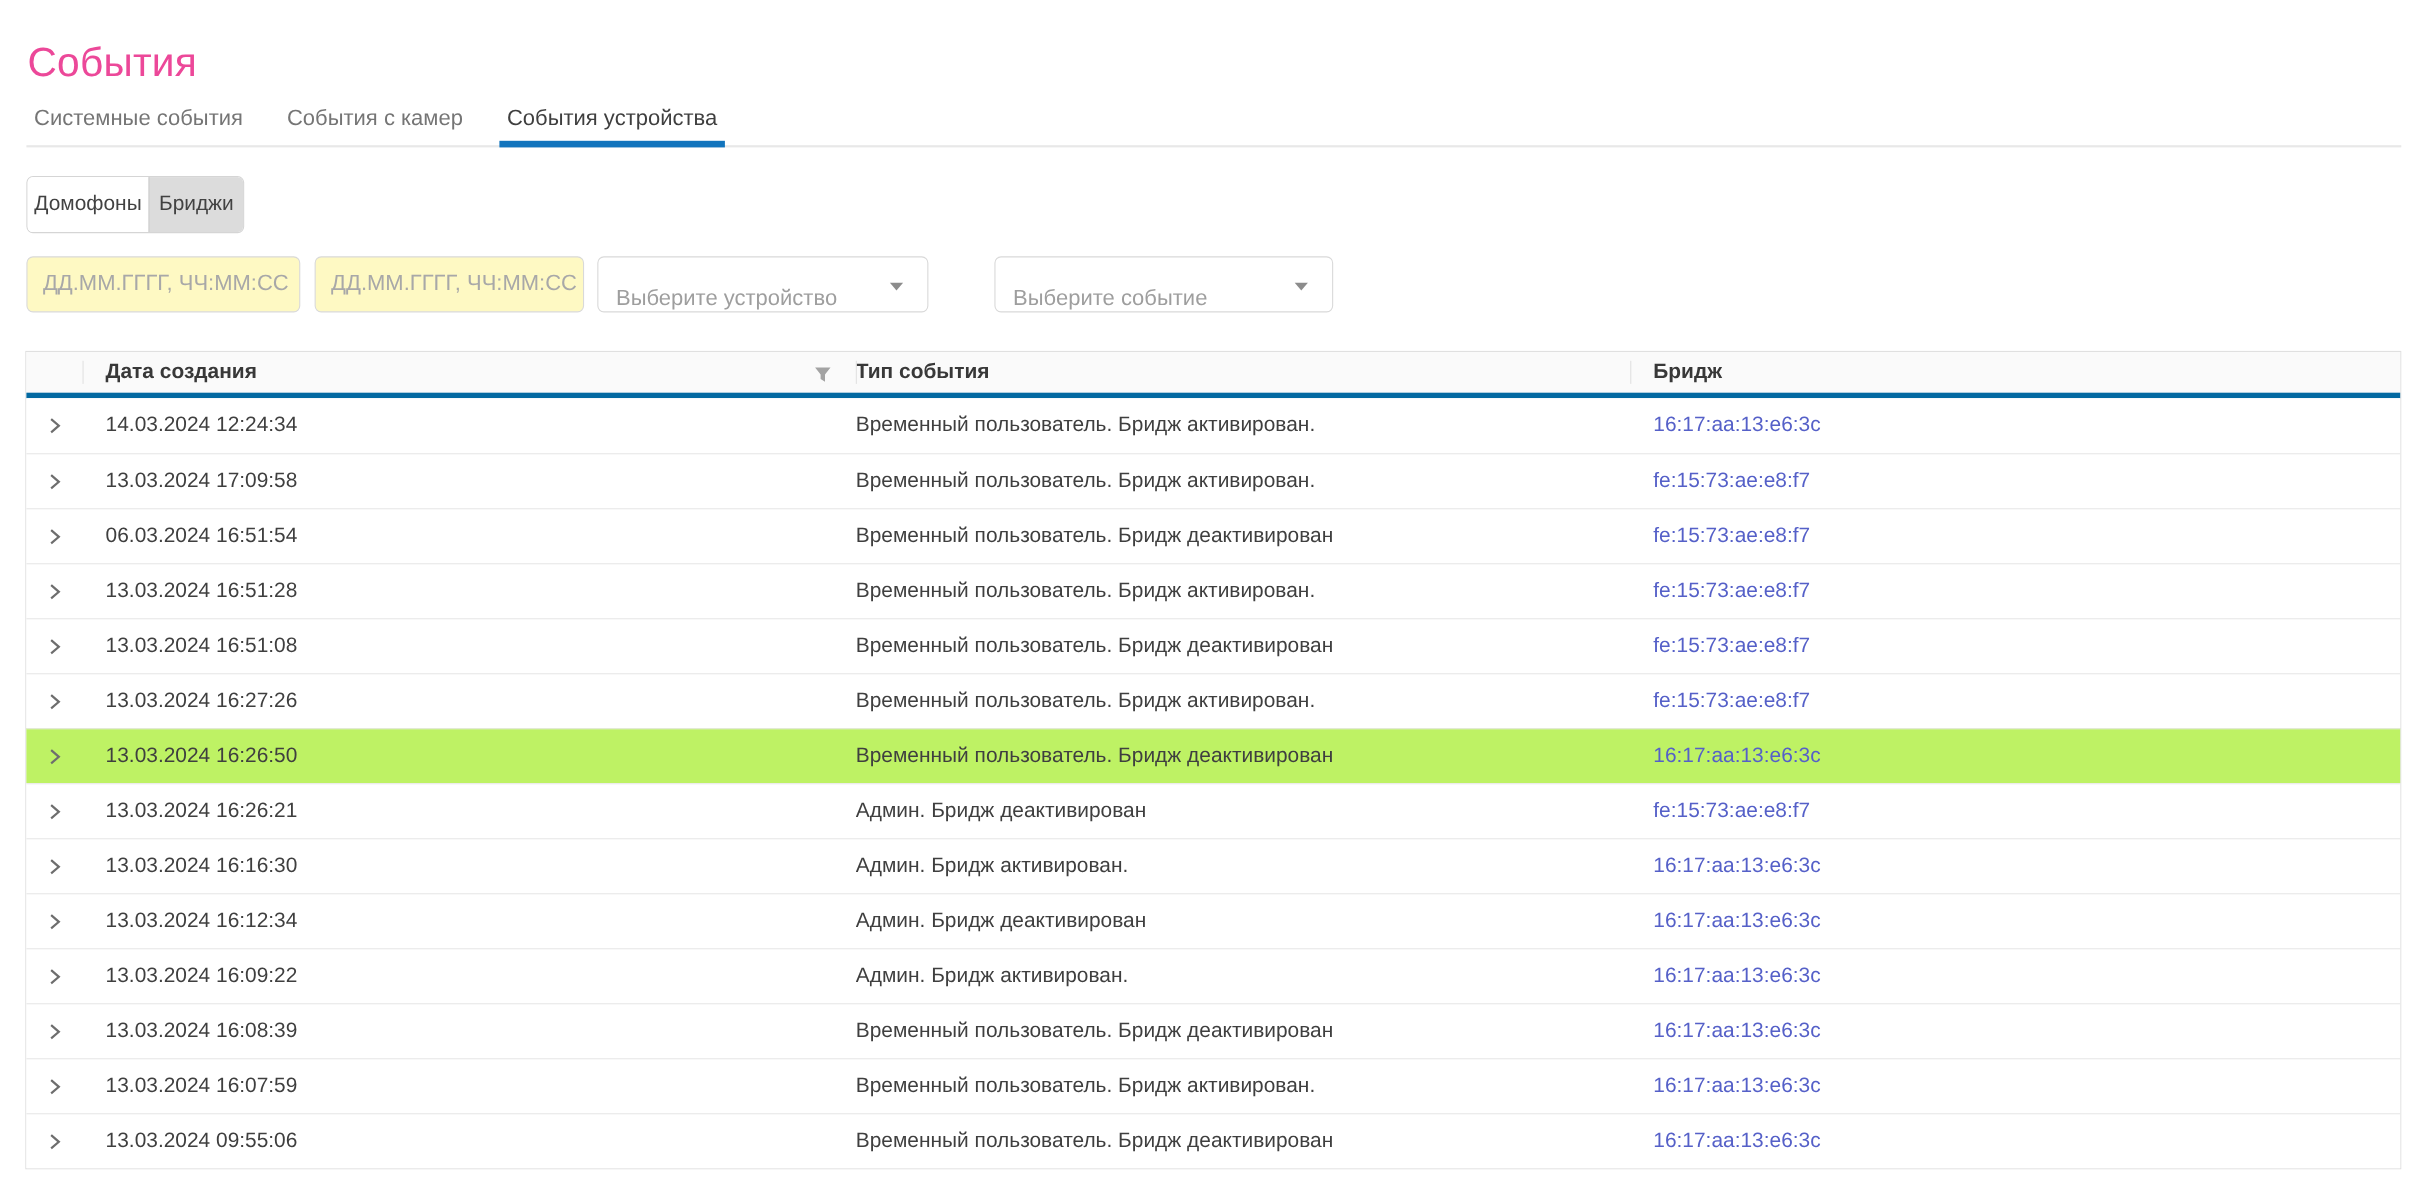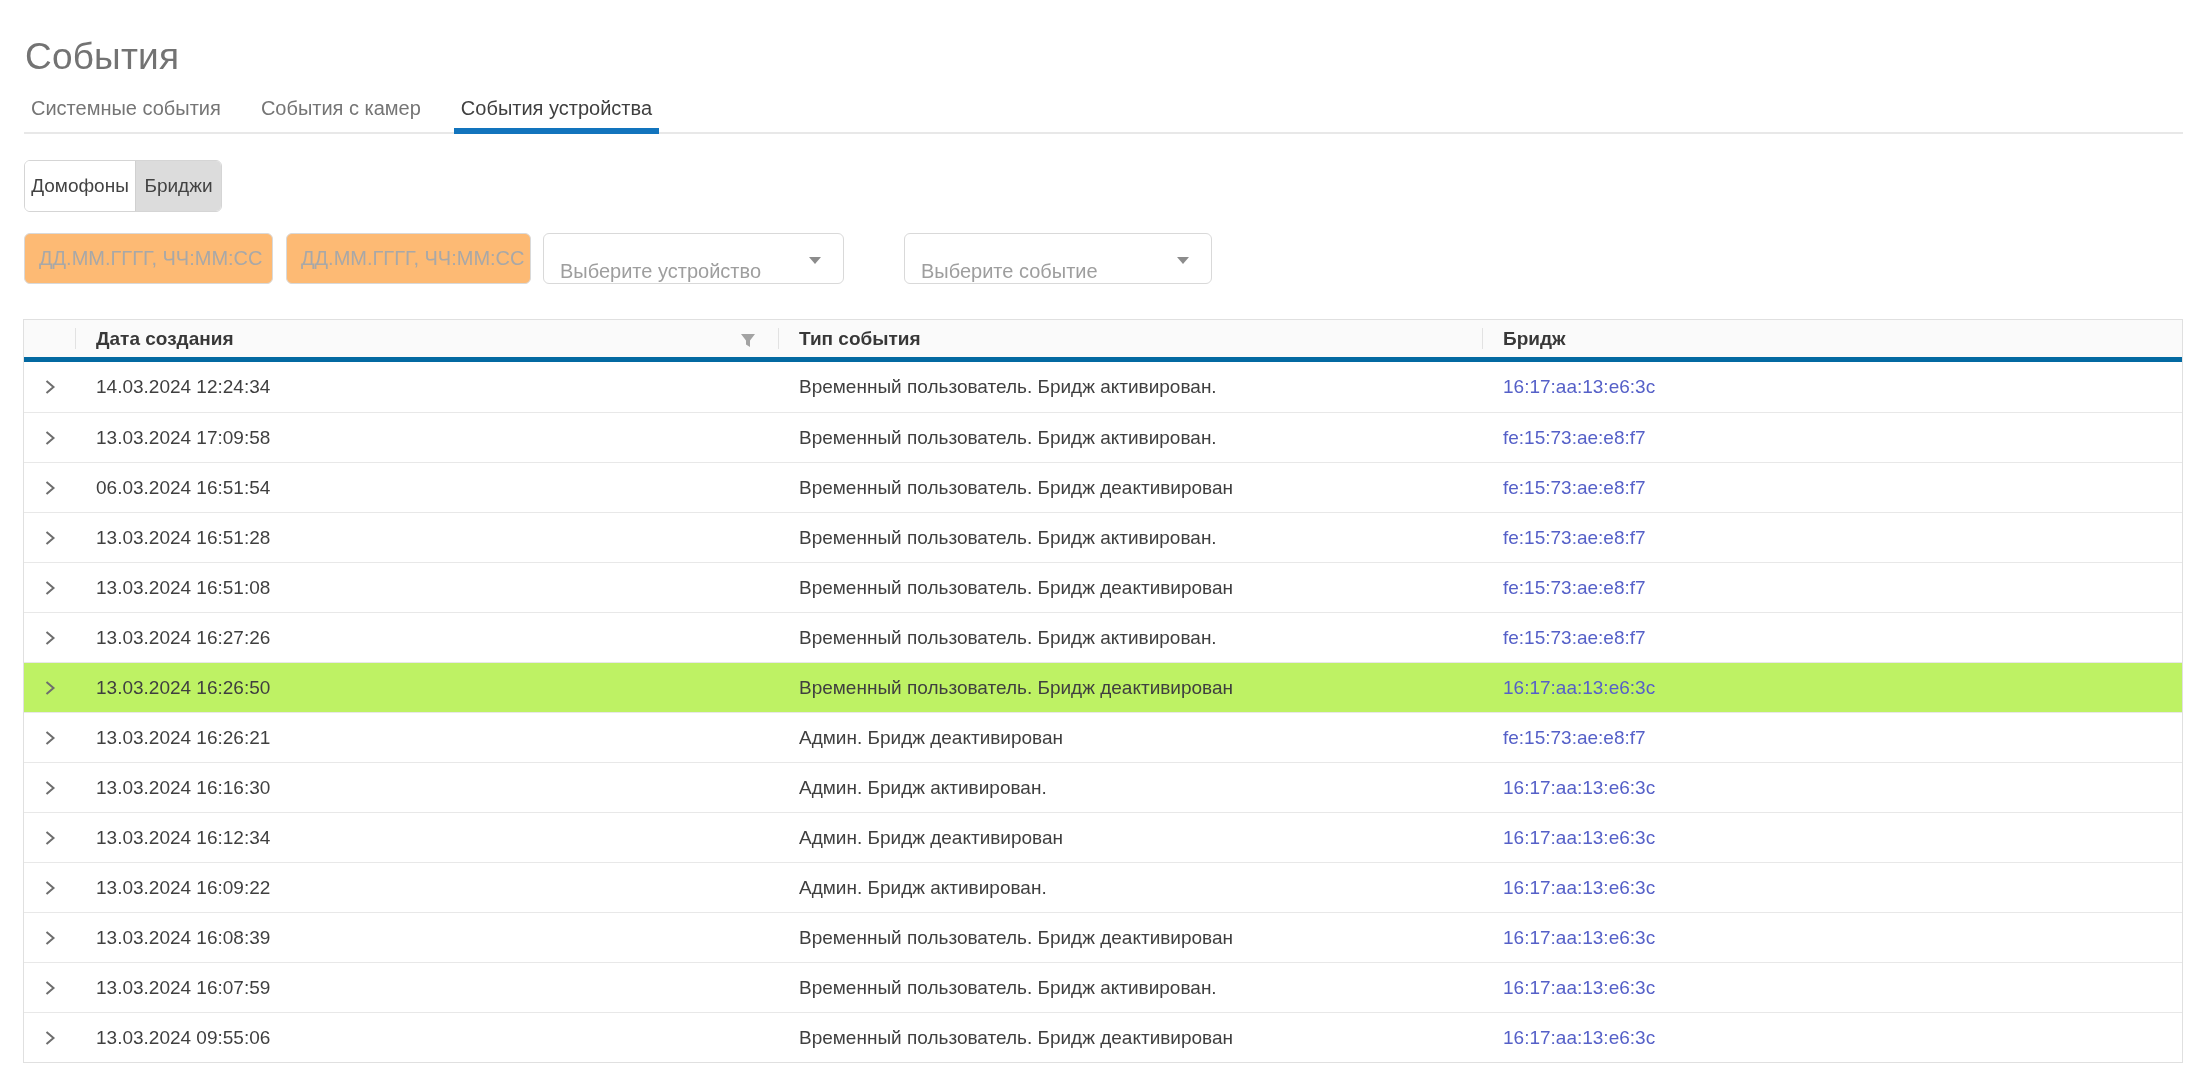--- a/index.html
+++ b/index.html
@@ -1,21 +1,21 @@
 <!DOCTYPE html>
 <html><head>
 <meta charset="utf-8">
 <style>
   * { margin:0; padding:0; box-sizing:border-box; }
   html,body { width:2205px; height:1073px; background:#ffffff; overflow:hidden;
               font-family:"Liberation Sans", sans-serif; }
 
   
   .page-title { position:absolute; left:25px; top:36px; font-size:37px; font-weight:400;
-                color:#737373; letter-spacing:.2px; }
+                color:#ec4899; letter-spacing:.2px; }
 
   
   .tabbar { position:absolute; left:24px; top:97px; width:2159px; display:flex;
             border-bottom:2px solid #e8e8e8; }
   .tab { font-size:20px; color:#757575; padding:0 7px 8px 7px; margin-right:26px;
          margin-bottom:-2px; border-bottom:6px solid transparent; cursor:pointer; white-space:nowrap; }
   .tab.active { color:#3f3f3f; border-bottom-color:#1274bd; }
 
   
   .toggle-group { position:absolute; left:24px; top:160px; height:52px; display:flex;
@@ -24,21 +24,21 @@
                 color:#424242; background:#fff; border:none; cursor:pointer;
                 font-family:inherit; }
   .toggle-btn.first { width:110px; }
   .toggle-btn.second { width:86px; border-left:1px solid #d0d0d0; }
   .toggle-btn.selected { background:#dcdcdc; }
 
   
   .filters { position:absolute; left:0; top:233px; width:2205px; height:51px; }
   .date-input { position:absolute; top:0; height:51px; border:1px solid #d9d9d9; border-radius:6px;
                 font-size:20px; color:#444; padding:0 6px 0 14px; outline:none;
-                font-family:inherit; background:#fdba74; }
+                font-family:inherit; background:#fef9c3; }
   .date-input::placeholder { color:#a8a8a8; opacity:1; }
   .date-from { left:24px; width:249px; }
   .date-to { left:286px; width:245px; }
   .select-box { position:absolute; top:0; height:51px; border:1px solid #d9d9d9; border-radius:6px;
                 display:flex; align-items:flex-end; font-size:20px; color:#9e9e9e;
                 padding-left:16px; background:#fff; cursor:pointer; }
   .select-device { left:543px; width:301px; }
   .select-event { left:904px; width:308px; }
   .caret { position:absolute; right:22px; top:23px; width:0; height:0;
            border-left:6px solid transparent; border-right:6px solid transparent;
@@ -47,21 +47,21 @@
   
   .table { position:absolute; left:23px; top:319px; width:2160px;
            border:1px solid #e0e0e0; }
   .thead { display:flex; height:42px; background:#fafafa; align-items:center;
            border-bottom:5px solid #0369a1; }
   .th { font-size:19px; font-weight:bold; color:#383838; position:relative;
         display:flex; align-items:center; height:100%; }
   .th .sep { position:absolute; left:0; top:8px; bottom:8px; width:1px; background:#e2e2e2; }
   .c-expand { width:51px; flex:0 0 auto; display:flex; align-items:center; justify-content:center; }
   .c-date { width:703px; flex:0 0 auto; padding-left:21px; }
-  .c-type { width:704px; flex:0 0 auto; padding-left:21px; }
+  .c-type { width:704px; flex:0 0 auto; }
   .c-bridge { flex:1 1 auto; padding-left:21px; }
   .filter-icon-btn { position:absolute; right:22px; top:13px; cursor:pointer; line-height:0; }
 
   .trow { display:flex; height:50px; align-items:center; border-top:1px solid #e8e8e8;
           background:#fff; cursor:pointer; }
   .trow:first-child { border-top:none; }
   .trow.highlighted { background:#bef264; }
   .cell { font-size:19px; color:#3f3f3f; white-space:nowrap; overflow:hidden; }
   .bridge-link { color:#5560c8; text-decoration:none; cursor:pointer; }
   .expand-btn { line-height:0; cursor:pointer; }

